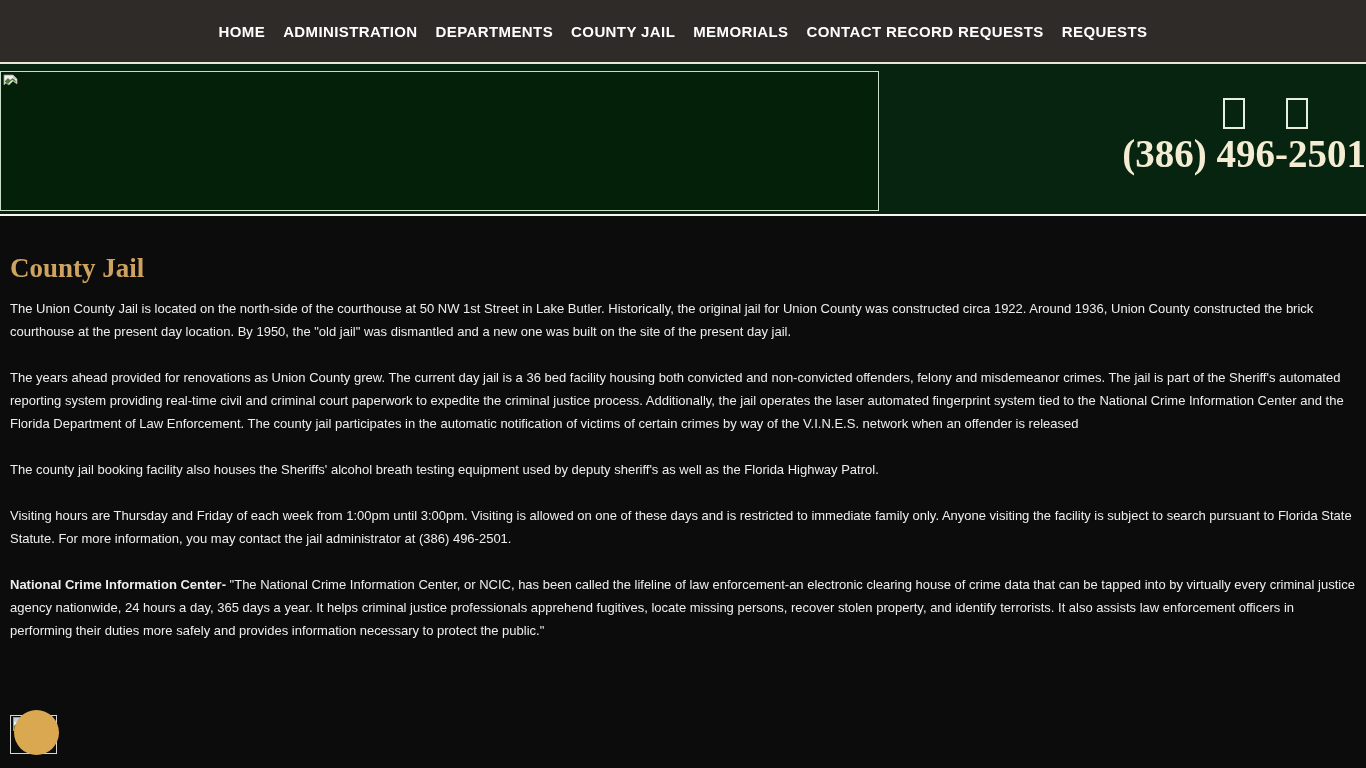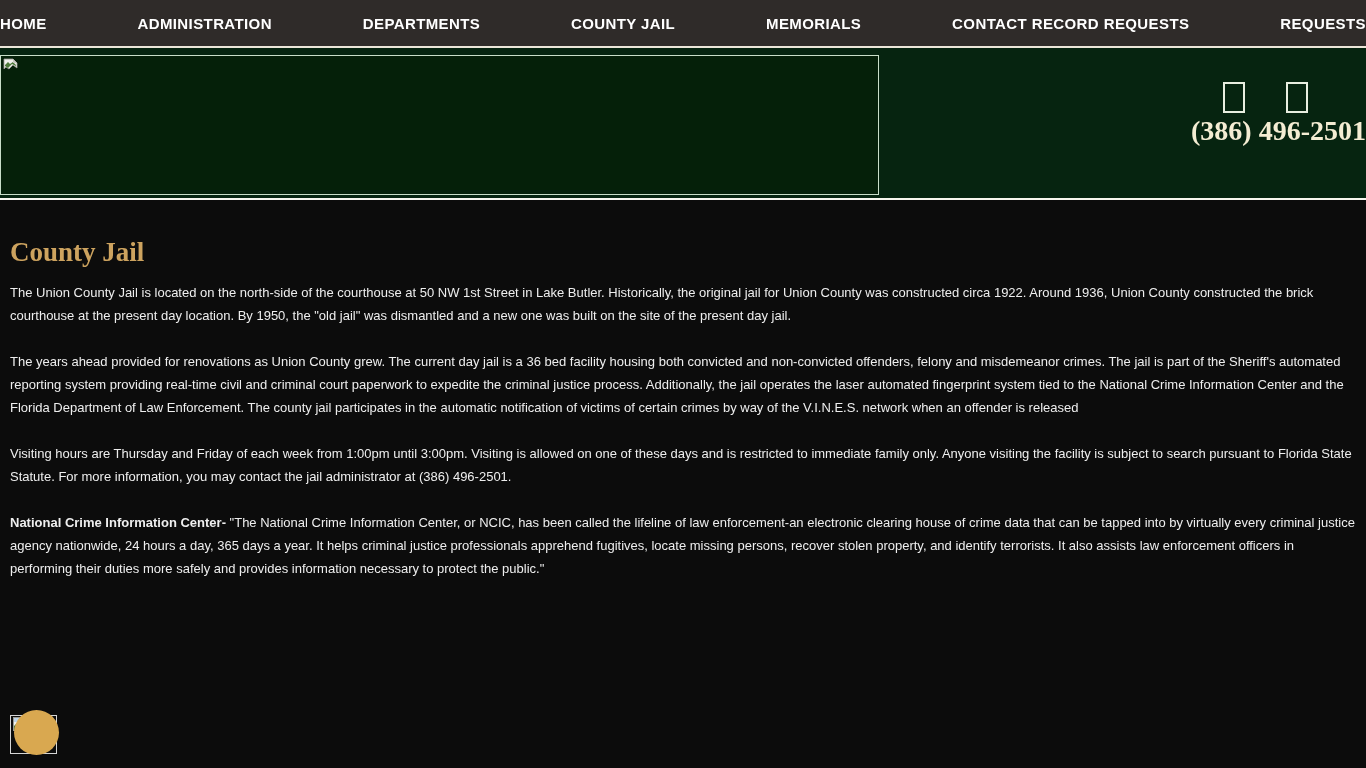--- a/index.html
+++ b/index.html
@@ -5,27 +5,27 @@
   * { margin: 0; padding: 0; box-sizing: border-box; }
   html, body {
     width: 1366px; height: 768px;
     background: #0c0c0c;
     font-family: "Liberation Sans", sans-serif;
     overflow: hidden;
   }
 
   
   .nav {
-    height: 48px;
+    height: 64px;
     background: #2f2b29;
     border-bottom: 2px solid #ece6d8;
     display: flex;
     align-items: center;
-    justify-content: space-between;
-    gap: 35px;
+    justify-content: center;
+    gap: 18px;
   }
   .nav a {
     color: #ffffff;
     font-size: 15px;
     font-weight: bold;
     letter-spacing: 0.4px;
     text-decoration: none;
     white-space: nowrap;
     cursor: pointer;
   }
@@ -58,21 +58,21 @@
     background: transparent;
     cursor: pointer;
   }
   .social-box.sb1 { left: 1223px; }
   .social-box.sb2 { left: 1286px; }
   .phone {
     position: absolute;
     right: 0px; top: 67px;
     font-family: "Liberation Serif", serif;
     font-weight: bold;
-    font-size: 28px;
+    font-size: 39px;
     color: #f4edd3;
     white-space: nowrap;
   }
 
   
   .content {
     padding: 37px 10px 0 10px;
     background: #0c0c0c;
   }
   .page-title {
@@ -142,20 +142,21 @@
   <span class="social-box sb2"></span>
 
   <div class="phone">(386) 496-2501</div>
 </header>
 
 <main class="content">
   <h1 class="page-title">County Jail</h1>
 
   <p>The Union County Jail is located on the north-side of the courthouse at 50 NW 1st Street in Lake Butler. Historically, the original jail for Union County was constructed circa 1922. Around 1936, Union County constructed the brick courthouse at the present day location. By 1950, the "old jail" was dismantled and a new one was built on the site of the present day jail.</p>
   <p>The years ahead provided for renovations as Union County grew. The current day jail is a 36 bed facility housing both convicted and non-convicted offenders, felony and misdemeanor crimes. The jail is part of the Sheriff's automated reporting system providing real-time civil and criminal court paperwork to expedite the criminal justice process. Additionally, the jail operates the laser automated fingerprint system tied to the National Crime Information Center and the Florida Department of Law Enforcement. The county jail participates in the automatic notification of victims of certain crimes by way of the V.I.N.E.S. network when an offender is released</p>
+  <p>The county jail booking facility also houses the Sheriffs' alcohol breath testing equipment used by deputy sheriff's as well as the Florida Highway Patrol.</p>
   <p>Visiting hours are Thursday and Friday of each week from 1:00pm until 3:00pm. Visiting is allowed on one of these days and is restricted to immediate family only. Anyone visiting the facility is subject to search pursuant to Florida State Statute. For more information, you may contact the jail administrator at (386) 496-2501.</p>
   <p><b>National Crime Information Center-</b><span> "The National Crime Information Center, or NCIC, has been called the lifeline of law enforcement-an electronic clearing house of crime data that can be tapped into by virtually every criminal justice agency nationwide, 24 hours a day, 365 days a year. It helps criminal justice professionals apprehend fugitives, locate missing persons, recover stolen property, and identify terrorists. It also assists law enforcement officers in performing their duties more safely and provides information necessary to protect the public."</span></p>
 </main>
 
 <div class="widget">
   <span class="frame"></span>
   <svg class="mini-broken" viewBox="0 0 16 14">
     <rect x="0.5" y="0.5" width="15" height="13" fill="#f2f2ee" stroke="#9a9a94" stroke-width="1"></rect>
     <path d="M1 9 l4 -4 3 3 3 -3 4 4 v4 h-14 z" fill="#4d7a3a"></path>
     <rect x="1" y="1" width="14" height="4" fill="#bcd3e8"></rect>

